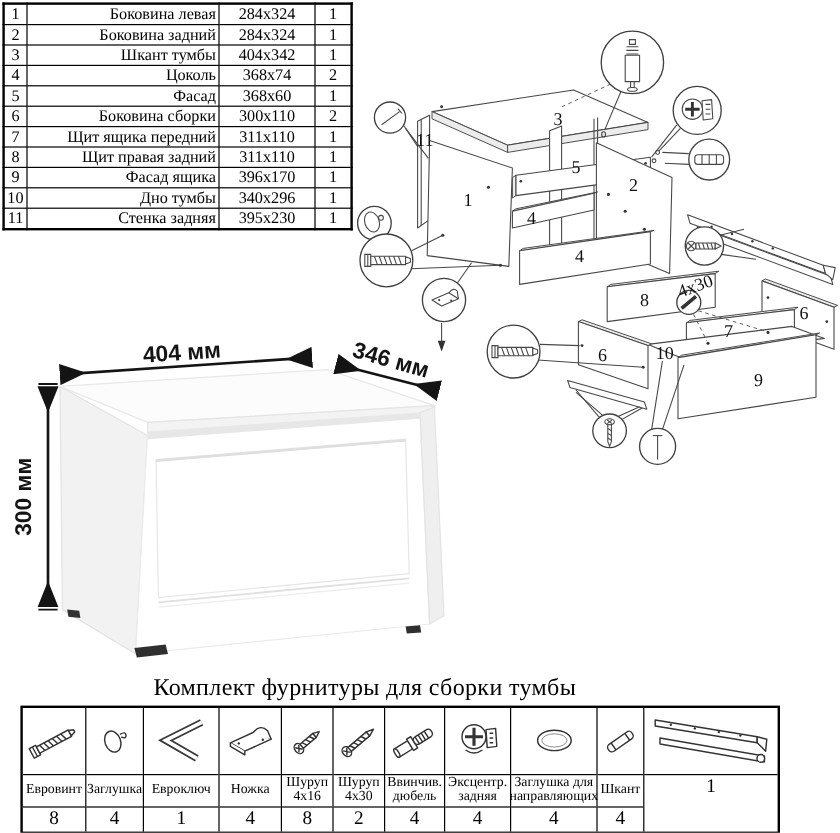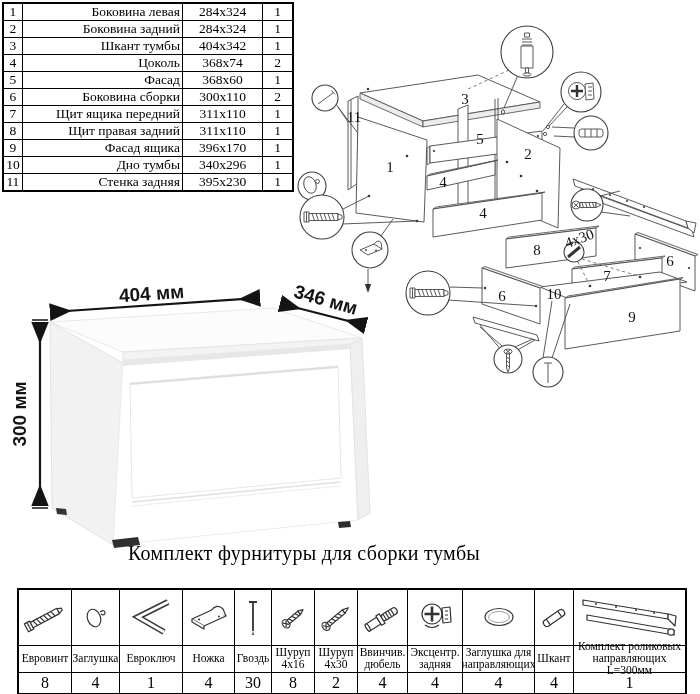--- a/index.html
+++ b/index.html
@@ -11,21 +11,21 @@
   table.parts{border-collapse:collapse;table-layout:fixed;background:#fff;}
   table.parts td{border:1px solid #000;height:15.5px;font-size:13.5px;
                  padding:0 2px;white-space:nowrap;overflow:hidden;}
   table.parts{border:2px solid #000;}
   td.c{text-align:center;}
   td.name{text-align:right;padding-left:10px;}
   td.name.ind-m{padding-left:25px;}
   td.name.ind-l{padding-left:15px;}
 
   
-  .kit-title{left:0;top:542px;width:608px;text-align:center;
+  .kit-title{left:0;top:562px;width:608px;text-align:center;
              font-size:20px;letter-spacing:.3px;}
 
   
   .hw{left:17px;top:588px;display:flex;border:2px solid #000;background:#fff;}
   .hw-col{display:flex;flex-direction:column;border-left:1px solid #000;}
   .hw-col:first-child{border-left:none;}
   .hw-icon{height:55px;border-bottom:1px solid #000;display:flex;
            align-items:center;justify-content:center;}
   .hw-label{height:26px;border-bottom:1px solid #000;display:flex;
             align-items:center;justify-content:center;text-align:center;
@@ -428,31 +428,20 @@
         <path class="ic" d="M25,17.5 Q31,10 37,16 L40,23" fill="none"></path>
         <path class="ic" d="M6,26 l0,3 12,7 0,-3" fill="#e8e8e8"></path>
         <circle class="dot" cx="13" cy="26.5" r="1"></circle>
           <circle class="dot" cx="33" cy="23.5" r="1"></circle>
         </svg>
     </div>
     <div class="hw-label">Ножка</div>
     <div class="hw-qty">4</div>
   </div>
 
-  <div class="hw-col" style="width:36px">
-    <div class="hw-icon">
-      <svg width="28" height="50" viewBox="0 0 28 50">
-        <line x1="10" y1="9" x2="18" y2="9" stroke="#333" stroke-width="2"></line>
-        <line x1="14" y1="9" x2="14" y2="38" stroke="#333" stroke-width="1.8"></line>
-        <path d="M14,38 L13,42 L15,42 Z" fill="#333"></path>
-        </svg>
-    </div>
-    <div class="hw-label">Гвоздь</div>
-    <div class="hw-qty">30</div>
-  </div>
 
   <div class="hw-col" style="width:42px">
     <div class="hw-icon">
       <svg width="36" height="50" viewBox="0 0 36 50">
           <g transform="rotate(-40 18 25)">
         <ellipse class="ic" cx="9" cy="25" rx="3.5" ry="4.5"></ellipse>
         <path class="ic" d="M7,22.5 l4,5 M11,22.5 l-4,5"></path>
         <rect class="ic" x="12" y="22.8" width="14" height="4.4"></rect>
         <path class="ic" d="M14,22.8 l2,4.4 M18,22.8 l2,4.4 M22,22.8 l2,4.4"></path>
         <path class="ic" d="M26,22.8 L31,25 L26,27.2 Z"></path>
@@ -544,17 +533,15 @@
         <polygon class="ic" points="5,7 90,21 90,26 5,12"></polygon>
         <circle class="dot" cx="18" cy="11" r="1"></circle>
           <circle class="dot" cx="38" cy="14" r="1"></circle>
         <circle class="dot" cx="58" cy="17" r="1"></circle>
           <circle class="dot" cx="76" cy="20" r="1"></circle>
         <polygon class="ic" points="9,22 96,37 96,42 9,27"></polygon>
         <path class="ic" d="M90,21 L98,23 L97,33 L90,26 Z"></path>
         <circle class="ic" cx="93" cy="39" r="3.2"></circle>
         </svg>
     </div>
-    <div class="hw-label">Комплект роликовых
-направляющих L=300мм</div>
     <div class="hw-qty">1</div>
   </div>
 </div>
 
 </body></html>

